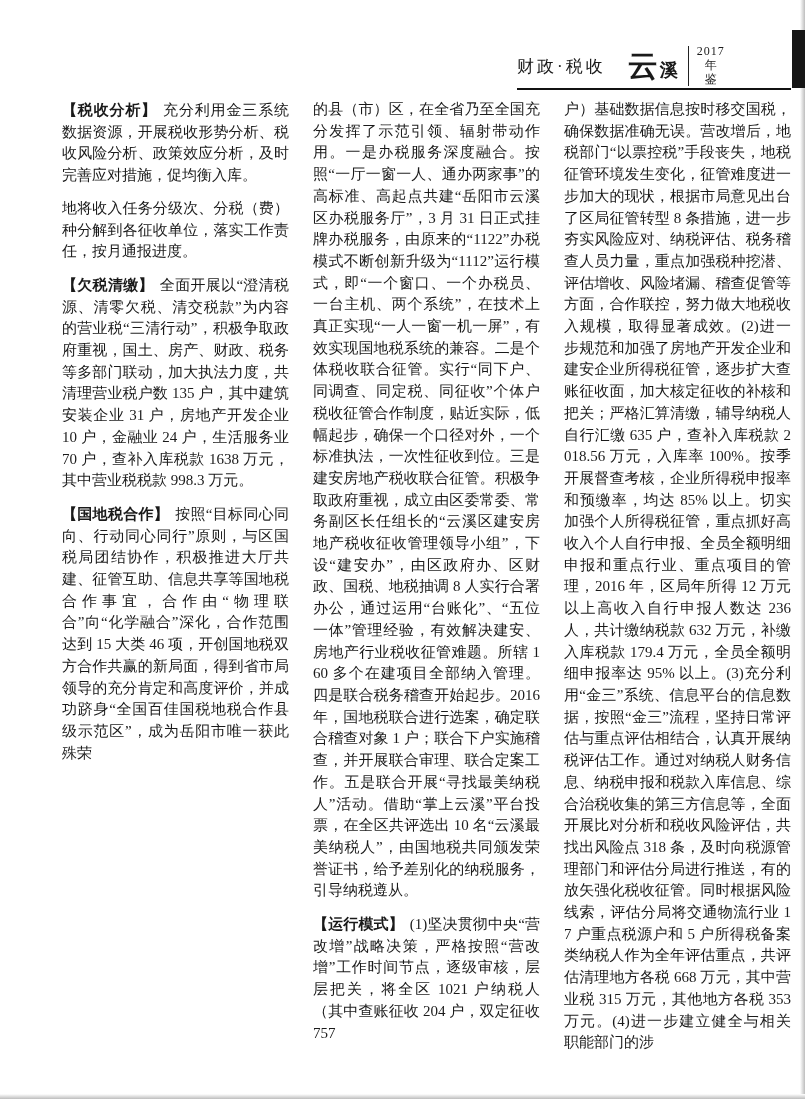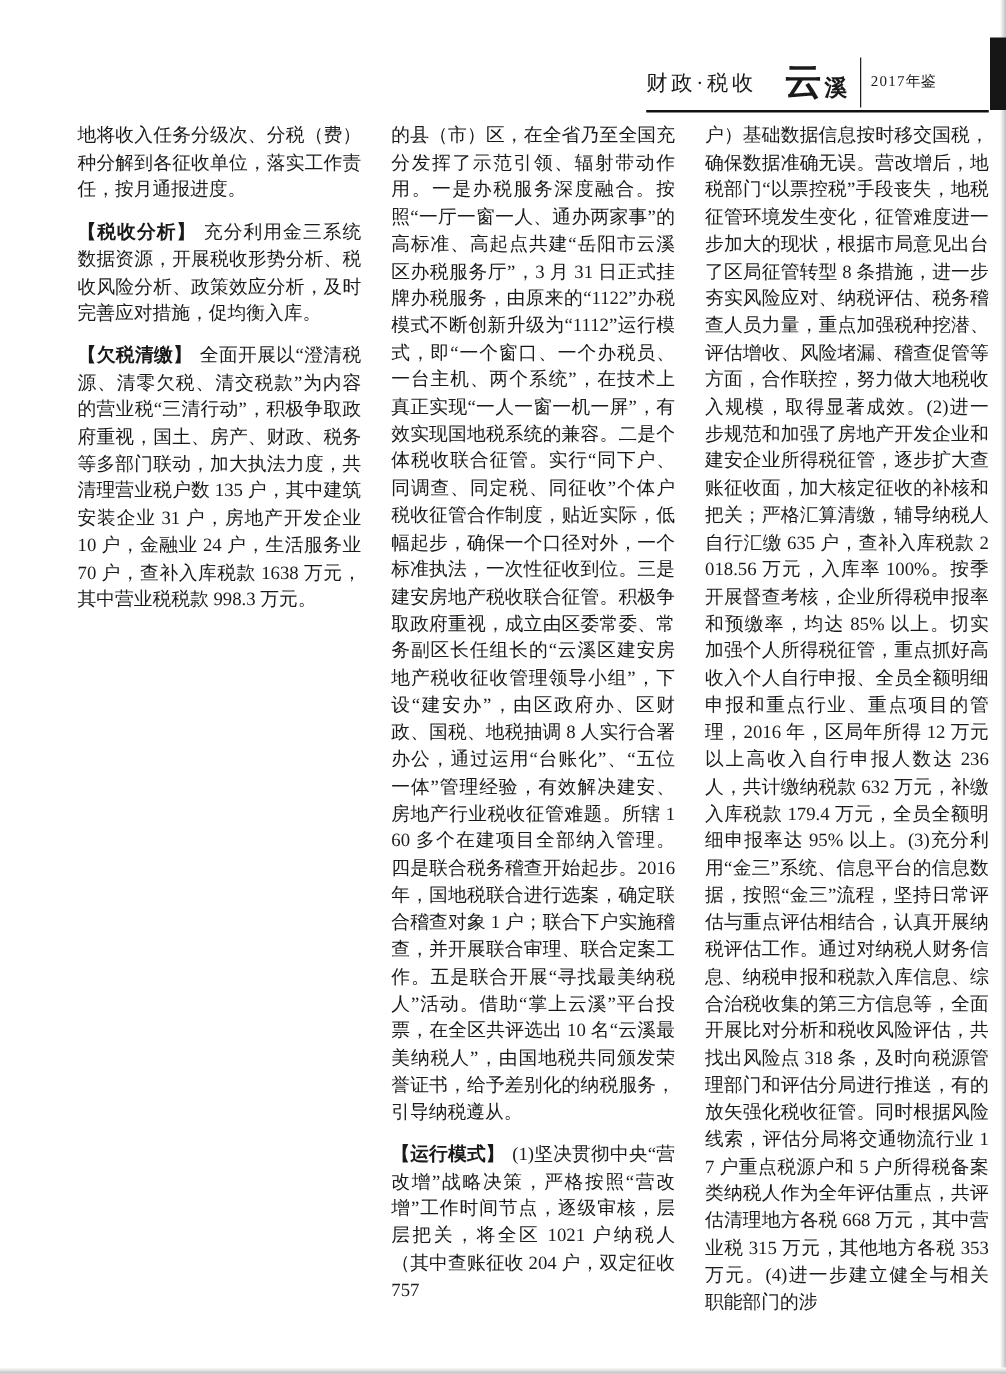--- a/index.html
+++ b/index.html
@@ -21,21 +21,21 @@
   .edge-tab { position:absolute; top:30px; right:0; width:13px; height:58px; background:#161616; z-index:5; }
 
   
   .header { position:absolute; top:44px; left:517px; right:24px; height:44px;
     display:flex; align-items:center; }
   .section-title { font-weight:normal; font-size:17px; letter-spacing:3px; }
   .brand { display:flex; align-items:center; margin-left:22px; }
   .brand-large { font-size:30px; font-weight:bold; line-height:1; }
   .brand-small { font-size:18px; font-weight:bold; line-height:1; margin-left:2px; margin-top:8px; }
   .brand-divider { width:1px; height:40px; background:#222; margin:0 8px 0 10px; }
-  .brand-right { display:flex; flex-direction:row; align-items:center; line-height:1.15; }
+  .brand-right { display:flex; flex-direction:column; align-items:center; line-height:1.15; }
   .brand-year { font-size:12px; letter-spacing:1px; }
   .brand-suffix { font-size:12px; }
   .header-rule { position:absolute; top:88px; left:517px; right:14px; height:2px; background:#111; }
 
   
   .columns { position:absolute; top:99px; left:62px; width:729px; display:flex; gap:24px; }
   .col { width:227px; }
   .para { font-size:15px; line-height:21.7px; text-align:justify; word-break:break-all; }
   .para + .para { margin-top:11px; }
   .para-label { font-weight:bold; font-family:"Liberation Sans","DejaVu Sans",sans-serif; padding-right:6px; }
@@ -67,23 +67,24 @@
         <span class="brand-suffix">鉴</span>
       </span>
     </div>
   </div>
   <div class="header-rule"></div>
   <div class="edge-tab"></div>
 
   <div class="columns">
 
     <div class="col">
+      <p class="para"><span class="para-label">【税收分析】</span><span class="para-text">充分利用金三系统数据资源，开展税收形势分析、税收风险分析、政策效应分析，及时完善应对措施，促均衡入库。</span></p>
       <p class="para"><span class="para-text">地将收入任务分级次、分税（费）种分解到各征收单位，落实工作责任，按月通报进度。</span></p>
-      <p class="para"><span class="para-label">【税收分析】</span><span class="para-text">充分利用金三系统数据资源，开展税收形势分析、税收风险分析、政策效应分析，及时完善应对措施，促均衡入库。</span></p>
       <p class="para"><span class="para-label">【欠税清缴】</span><span class="para-text">全面开展以“澄清税源、清零欠税、清交税款”为内容的营业税“三清行动”，积极争取政府重视，国土、房产、财政、税务等多部门联动，加大执法力度，共清理营业税户数 135 户，其中建筑安装企业 31 户，房地产开发企业 10 户，金融业 24 户，生活服务业 70 户，查补入库税款 1638 万元，其中营业税税款 998.3 万元。</span></p>
+      <p class="para"><span class="para-label">【国地税合作】</span><span class="para-text">按照“目标同心同向、行动同心同行”原则，与区国税局团结协作，积极推进大厅共建、征管互助、信息共享等国地税合作事宜，合作由“物理联合”向“化学融合”深化，合作范围达到 15 大类 46 项，开创国地税双方合作共赢的新局面，得到省市局领导的充分肯定和高度评价，并成功跻身“全国百佳国税地税合作县级示范区”，成为岳阳市唯一获此殊荣</span></p>
     </div>
 
     <div class="col">
       <p class="para"><span class="para-text">的县（市）区，在全省乃至全国充分发挥了示范引领、辐射带动作用。一是办税服务深度融合。按照“一厅一窗一人、通办两家事”的高标准、高起点共建“岳阳市云溪区办税服务厅”，3 月 31 日正式挂牌办税服务，由原来的“1122”办税模式不断创新升级为“1112”运行模式，即“一个窗口、一个办税员、一台主机、两个系统”，在技术上真正实现“一人一窗一机一屏”，有效实现国地税系统的兼容。二是个体税收联合征管。实行“同下户、同调查、同定税、同征收”个体户税收征管合作制度，贴近实际，低幅起步，确保一个口径对外，一个标准执法，一次性征收到位。三是建安房地产税收联合征管。积极争取政府重视，成立由区委常委、常务副区长任组长的“云溪区建安房地产税收征收管理领导小组”，下设“建安办”，由区政府办、区财政、国税、地税抽调 8 人实行合署办公，通过运用“台账化”、“五位一体”管理经验，有效解决建安、房地产行业税收征管难题。所辖 160 多个在建项目全部纳入管理。四是联合税务稽查开始起步。2016 年，国地税联合进行选案，确定联合稽查对象 1 户；联合下户实施稽查，并开展联合审理、联合定案工作。五是联合开展“寻找最美纳税人”活动。借助“掌上云溪”平台投票，在全区共评选出 10 名“云溪最美纳税人”，由国地税共同颁发荣誉证书，给予差别化的纳税服务，引导纳税遵从。</span></p>
       <p class="para"><span class="para-label">【运行模式】</span><span class="para-text">(1)坚决贯彻中央“营改增”战略决策，严格按照“营改增”工作时间节点，逐级审核，层层把关，将全区 1021 户纳税人（其中查账征收 204 户，双定征收 757</span></p>
     </div>
 
     <div class="col">
       <p class="para"><span class="para-text">户）基础数据信息按时移交国税，确保数据准确无误。营改增后，地税部门“以票控税”手段丧失，地税征管环境发生变化，征管难度进一步加大的现状，根据市局意见出台了区局征管转型 8 条措施，进一步夯实风险应对、纳税评估、税务稽查人员力量，重点加强税种挖潜、评估增收、风险堵漏、稽查促管等方面，合作联控，努力做大地税收入规模，取得显著成效。(2)进一步规范和加强了房地产开发企业和建安企业所得税征管，逐步扩大查账征收面，加大核定征收的补核和把关；严格汇算清缴，辅导纳税人自行汇缴 635 户，查补入库税款 2018.56 万元，入库率 100%。按季开展督查考核，企业所得税申报率和预缴率，均达 85% 以上。切实加强个人所得税征管，重点抓好高收入个人自行申报、全员全额明细申报和重点行业、重点项目的管理，2016 年，区局年所得 12 万元以上高收入自行申报人数达 236 人，共计缴纳税款 632 万元，补缴入库税款 179.4 万元，全员全额明细申报率达 95% 以上。(3)充分利用“金三”系统、信息平台的信息数据，按照“金三”流程，坚持日常评估与重点评估相结合，认真开展纳税评估工作。通过对纳税人财务信息、纳税申报和税款入库信息、综合治税收集的第三方信息等，全面开展比对分析和税收风险评估，共找出风险点 318 条，及时向税源管理部门和评估分局进行推送，有的放矢强化税收征管。同时根据风险线索，评估分局将交通物流行业 17 户重点税源户和 5 户所得税备案类纳税人作为全年评估重点，共评估清理地方各税 668 万元，其中营业税 315 万元，其他地方各税 353 万元。(4)进一步建立健全与相关职能部门的涉</span></p>
     </div>

